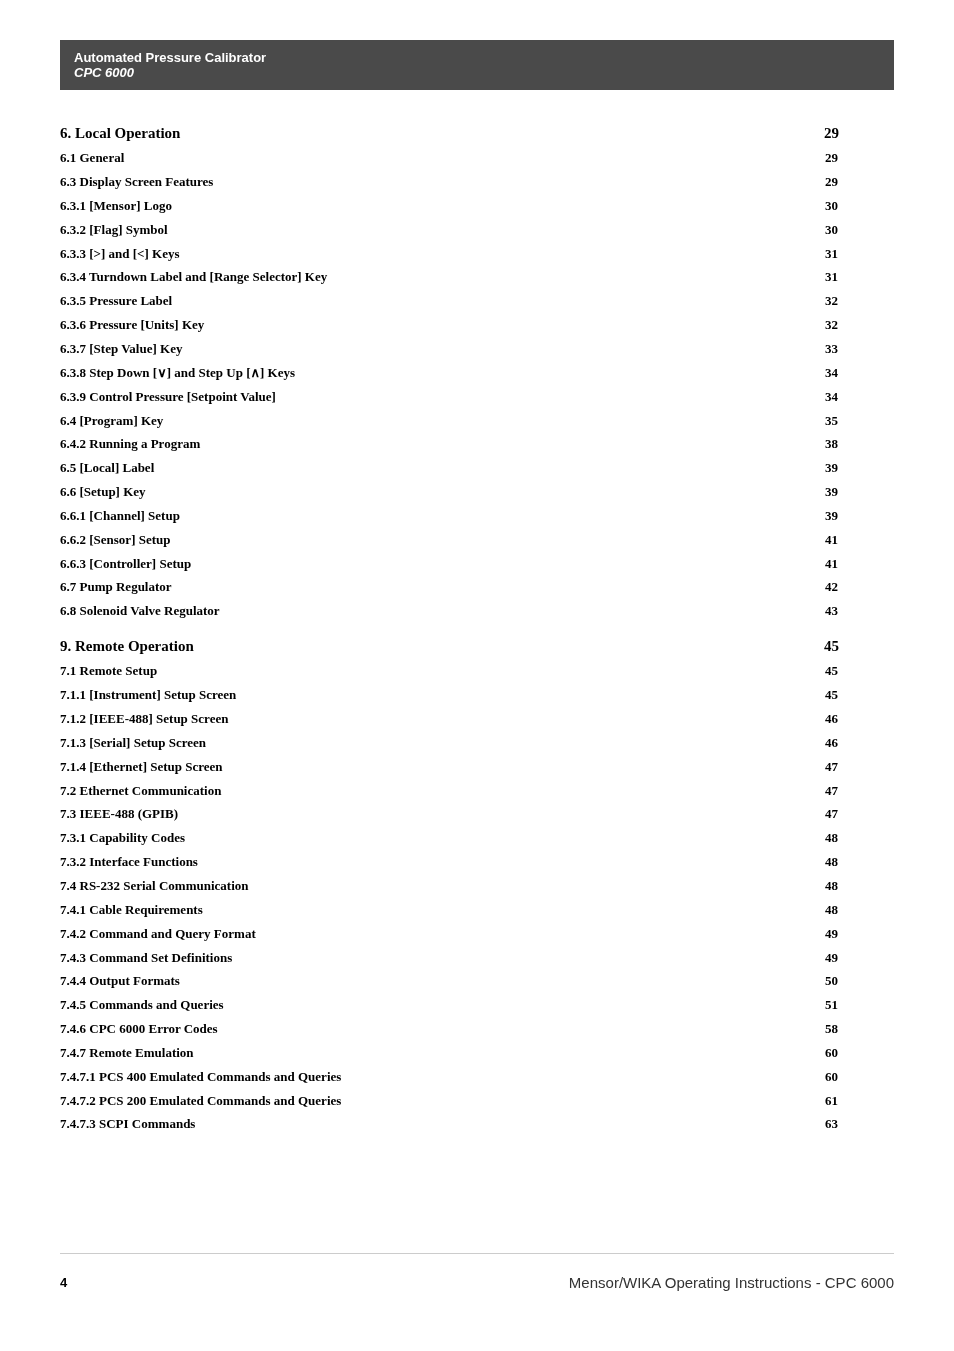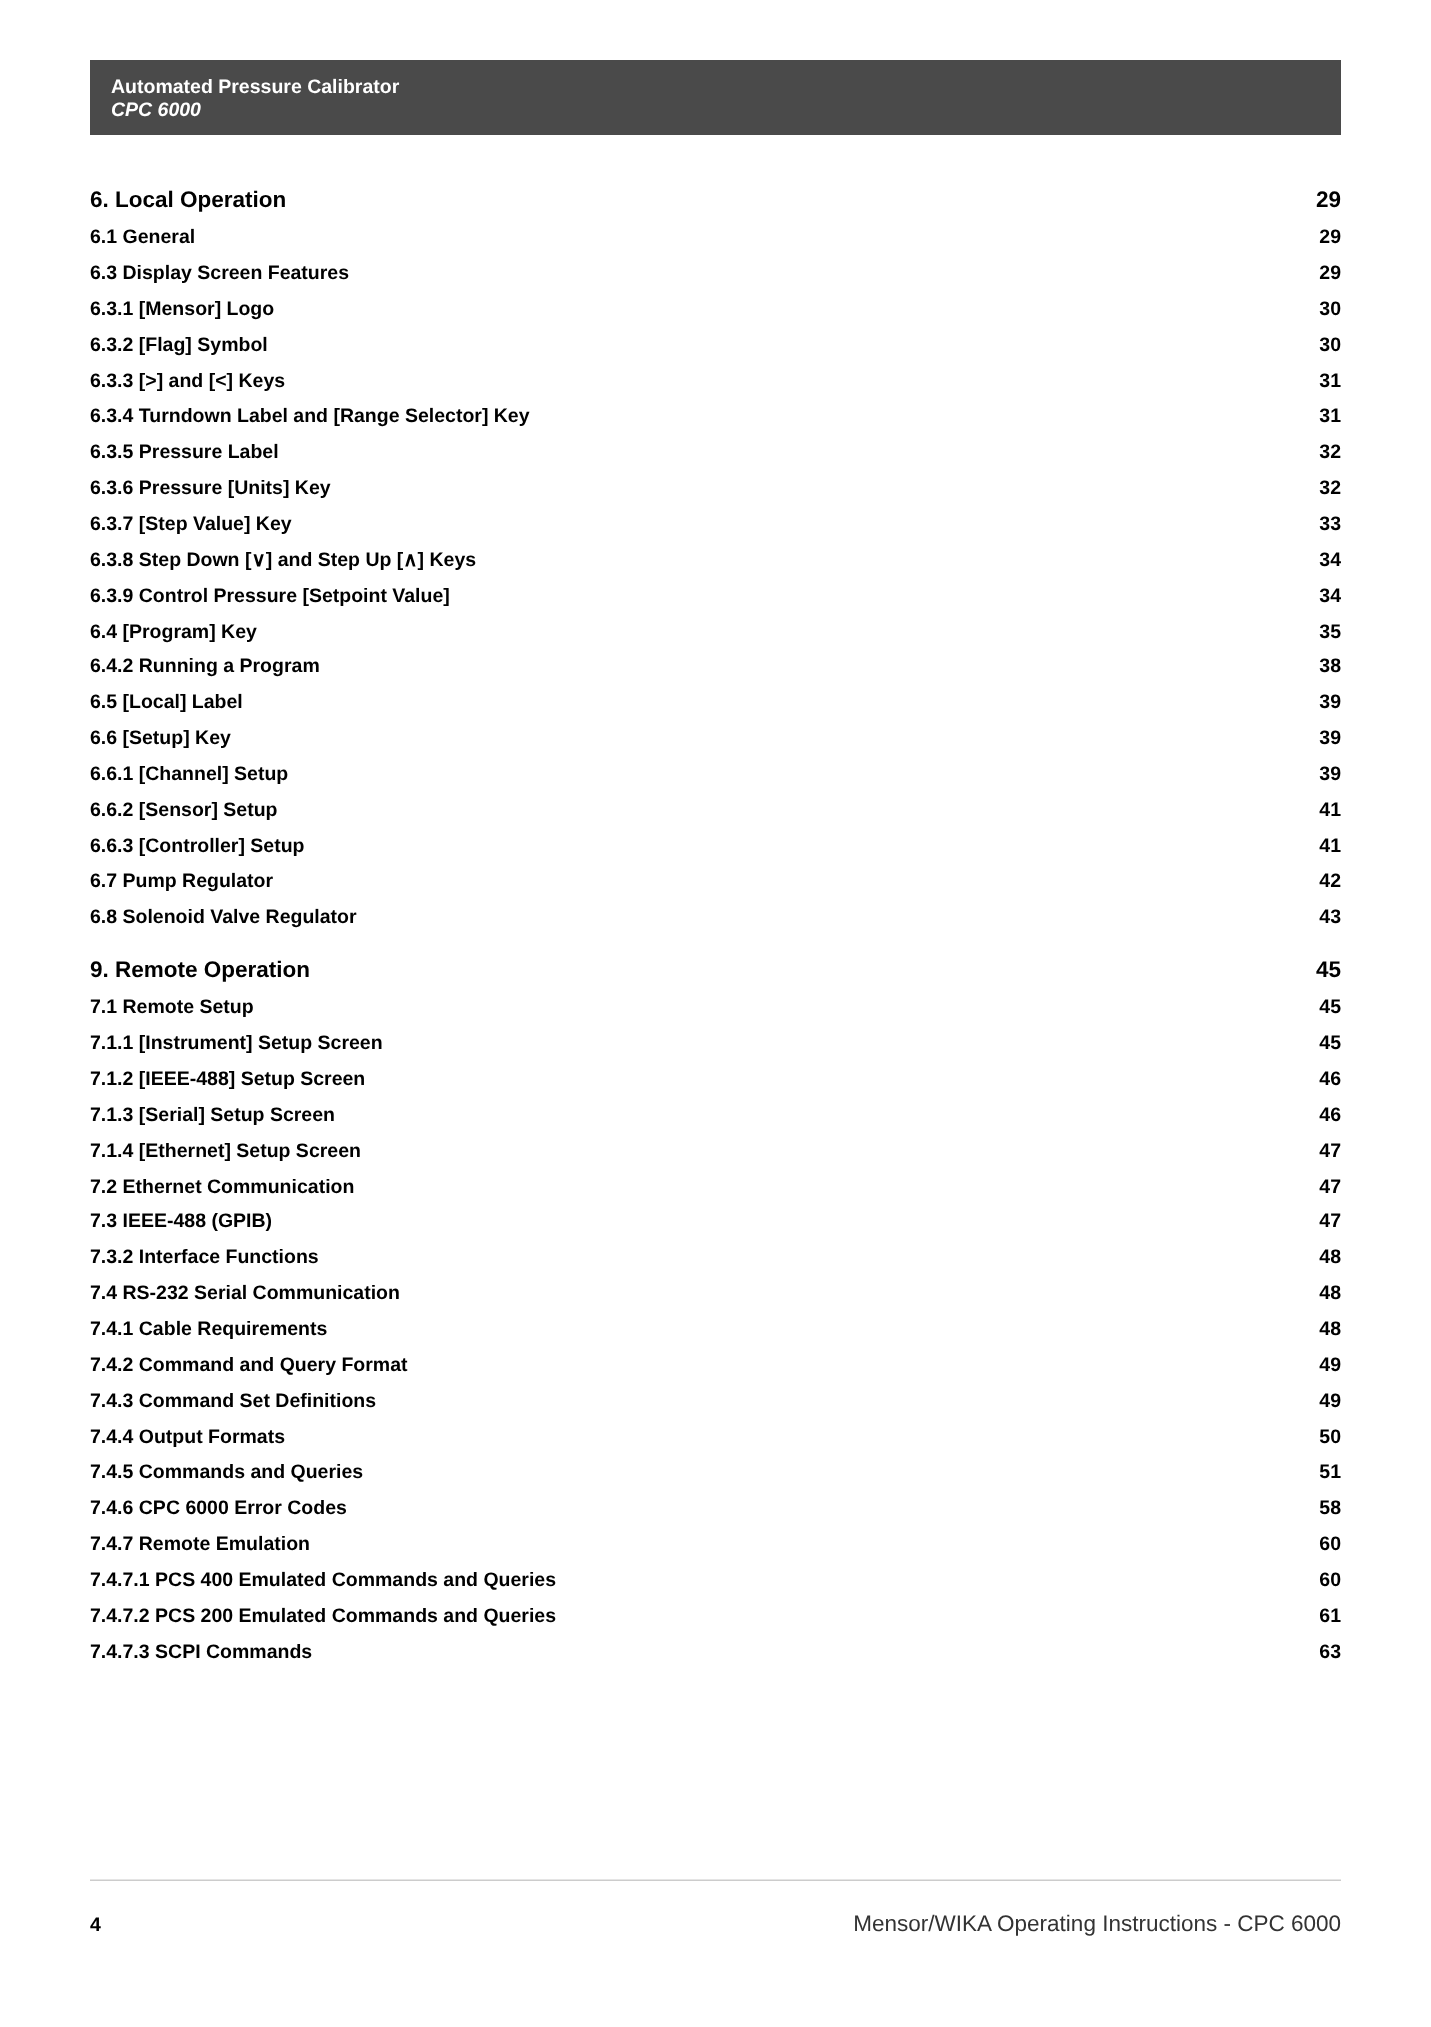--- a/index.html
+++ b/index.html
@@ -31,33 +31,34 @@
       font-size: 13px;
     }
     .header-subtitle {
       font-weight: bold;
       font-size: 13px;
       font-style: italic;
     }
     .toc-table {
       width: 100%;
       border-collapse: collapse;
+      font-family: Liberation Serif, serif;
     }
     .toc-table tr td {
       padding: 2.5px 0;
       vertical-align: top;
       line-height: 1.45;
     }
     .toc-table .entry-label {
       font-weight: bold;
       width: 85%;
     }
     .toc-table .entry-page {
       font-weight: bold;
-      text-align: right;
+      text-align: center;
       white-space: nowrap;
     }
     .section-heading td {
       font-size: 15px;
       font-weight: bold;
       padding-top: 8px;
       padding-bottom: 2px;
     }
     .sub-entry td {
       font-size: 13px;
@@ -203,20 +204,24 @@
         </tr>
         <tr class="sub-entry">
           <td class="entry-label">7.2 Ethernet Communication</td>
           <td class="entry-page">47</td>
         </tr>
         <tr class="sub-entry">
           <td class="entry-label">7.3 IEEE-488 (GPIB)</td>
           <td class="entry-page">47</td>
         </tr>
         <tr class="sub-entry">
+          <td class="entry-label">7.3.1 Capability Codes</td>
+          <td class="entry-page">48</td>
+        </tr>
+        <tr class="sub-entry">
           <td class="entry-label">7.3.2 Interface Functions</td>
           <td class="entry-page">48</td>
         </tr>
         <tr class="sub-entry">
           <td class="entry-label">7.4 RS-232 Serial Communication</td>
           <td class="entry-page">48</td>
         </tr>
         <tr class="sub-entry">
           <td class="entry-label">7.4.1 Cable Requirements</td>
           <td class="entry-page">48</td>

